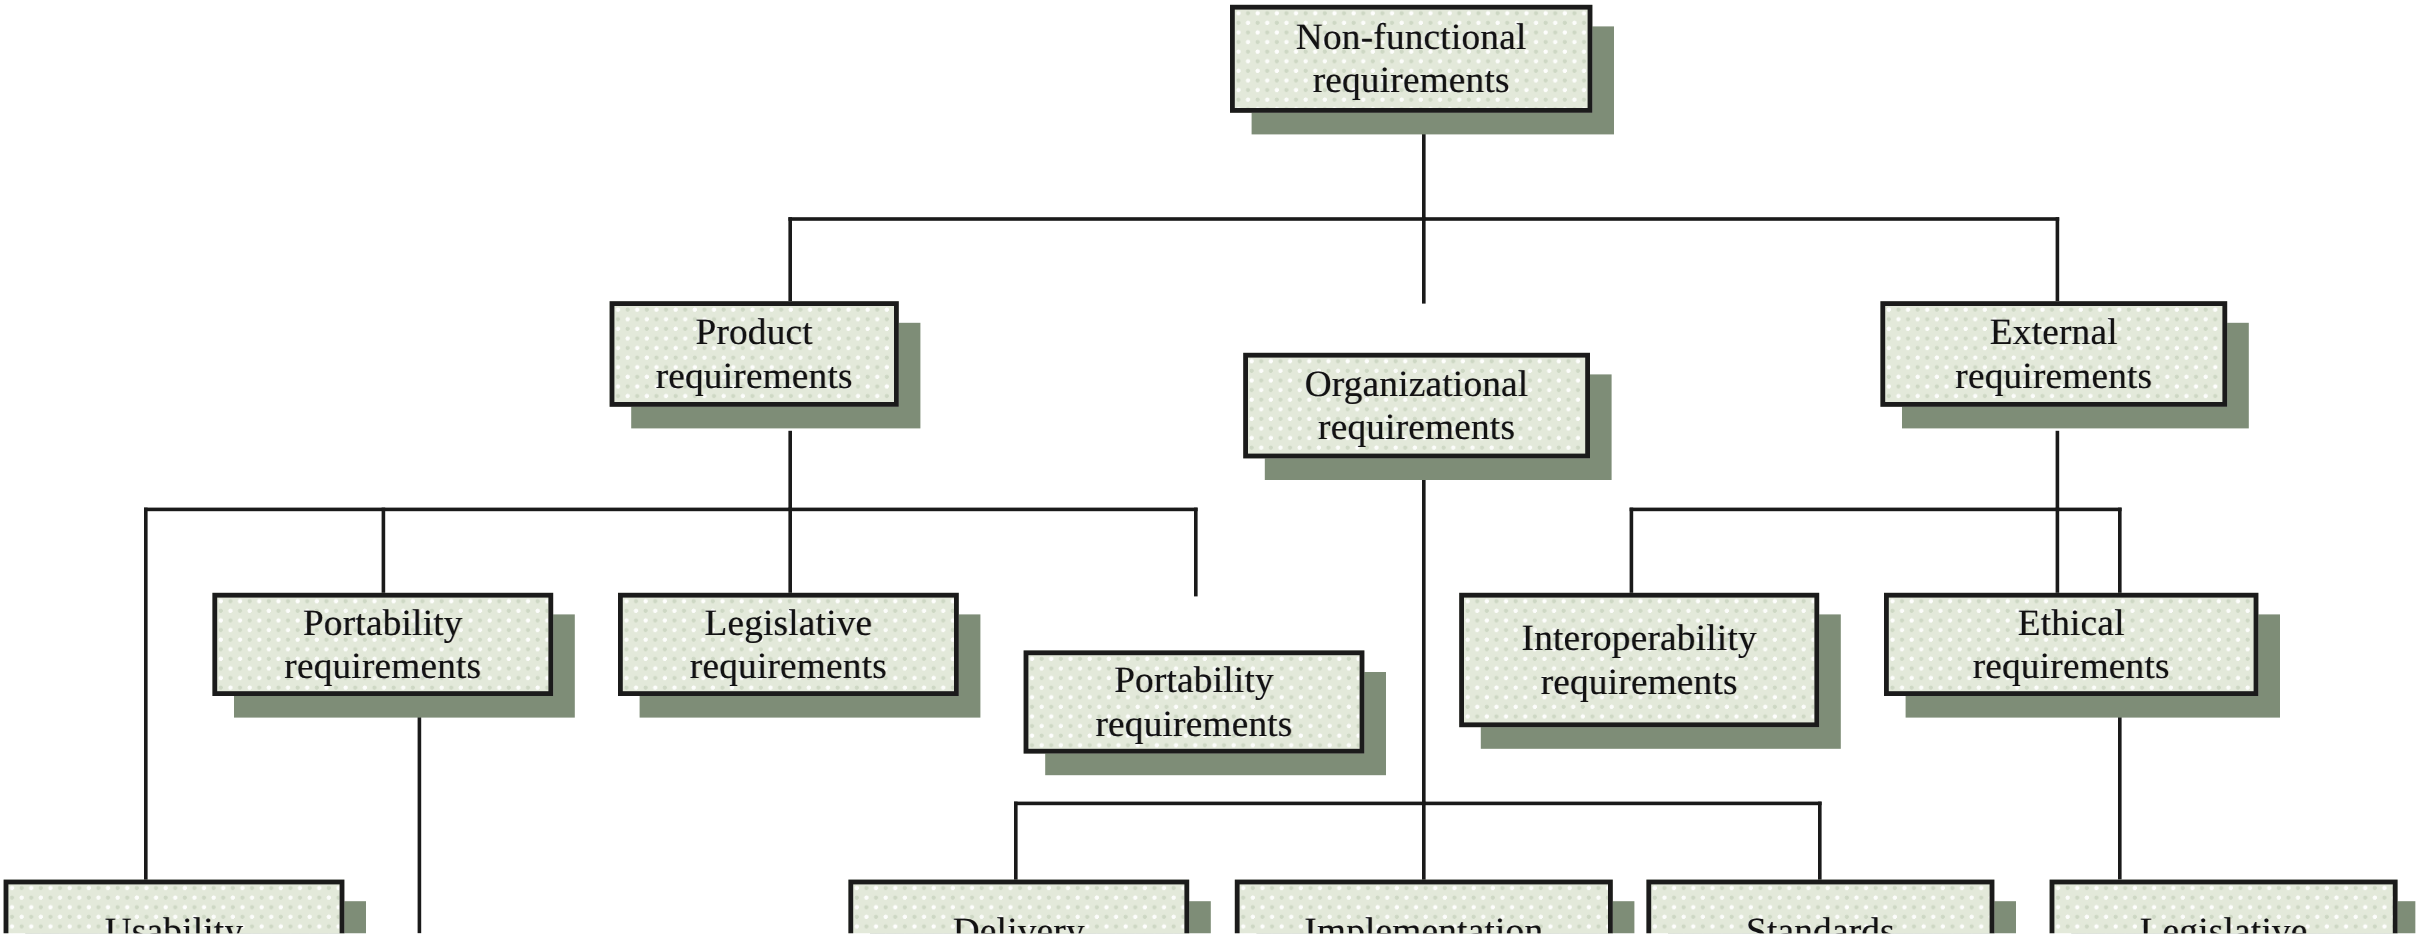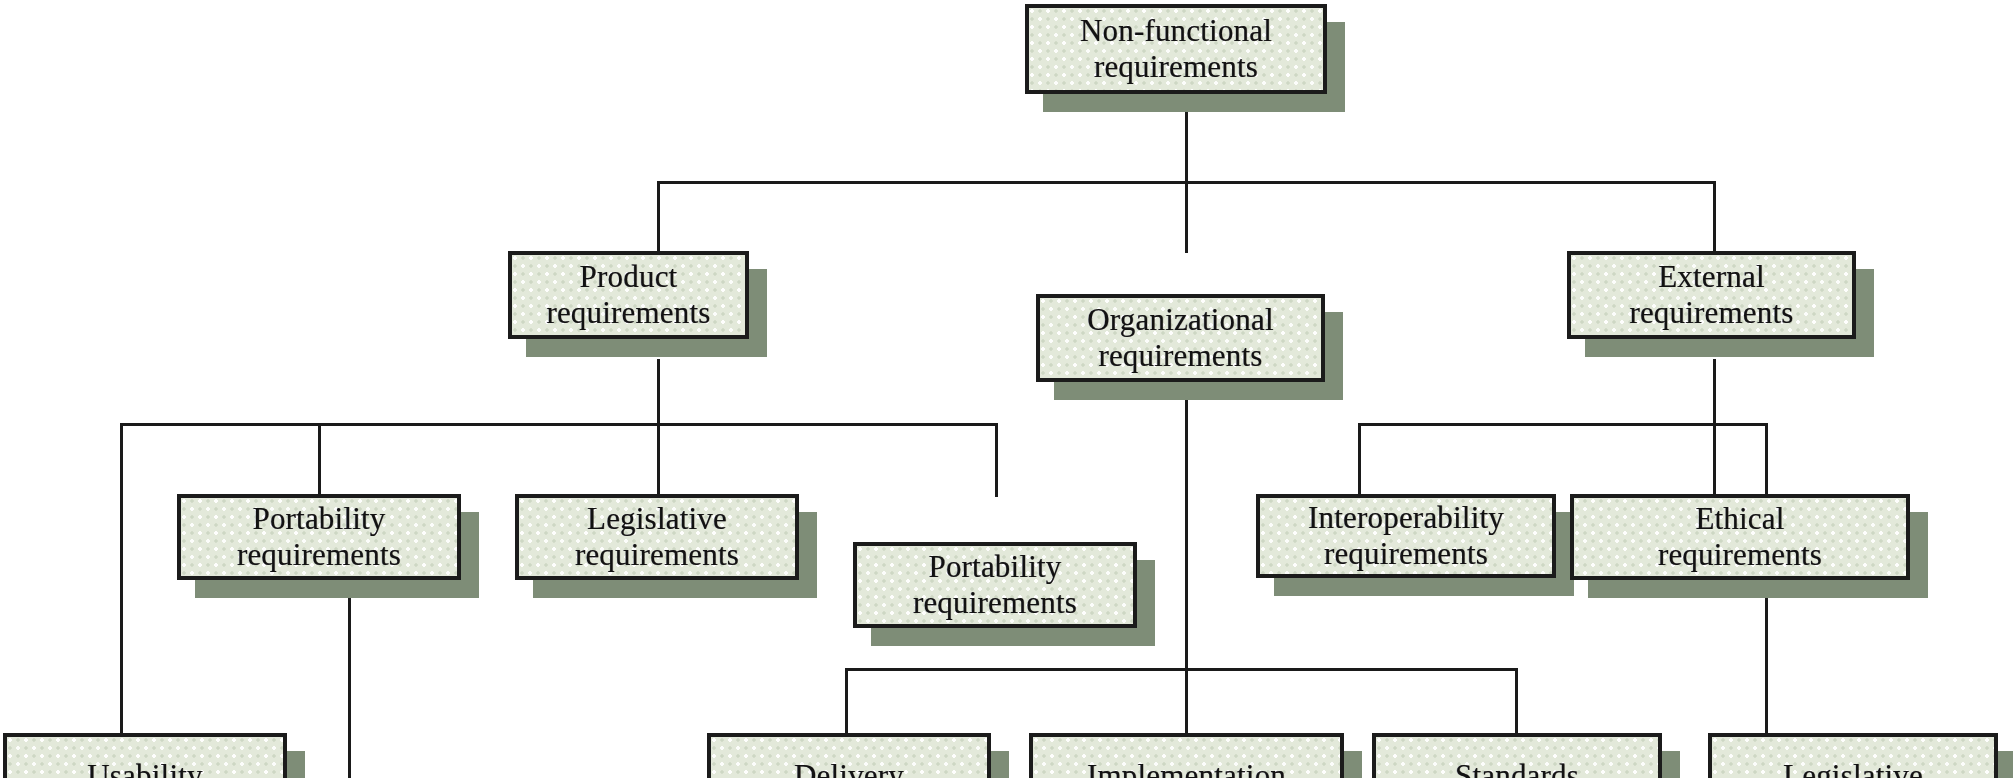--- a/index.html
+++ b/index.html
@@ -159,29 +159,29 @@
   </div>
 
   <div class="node" style="left:853px; top:494px; width:284px; height:86px;margin-top:48px;">
     <div class="shadow"></div>
     <div class="body">
       <span class="label">Portability
 requirements</span>
     </div>
   </div>
 
-  <div class="node" style="left:1256px; top:494px; width:300px; height:84px;">
+  <div class="node" style="left:1216px; top:494px; width:300px; height:112px;">
     <div class="shadow"></div>
     <div class="body">
       <span class="label">Interoperability
 requirements</span>
     </div>
   </div>
 
-  <div class="node" style="left:1570px; top:494px; width:340px; height:86px;text-decoration:underline;">
+  <div class="node" style="left:1570px; top:494px; width:312px; height:86px;text-decoration:underline;">
     <div class="shadow"></div>
     <div class="body">
       <span class="label">Ethical
 requirements</span>
     </div>
   </div>
 
   <div class="node clipped" style="left:3px; top:733px; width:284px; height:86px;">
     <div class="shadow"></div>
     <div class="body">

